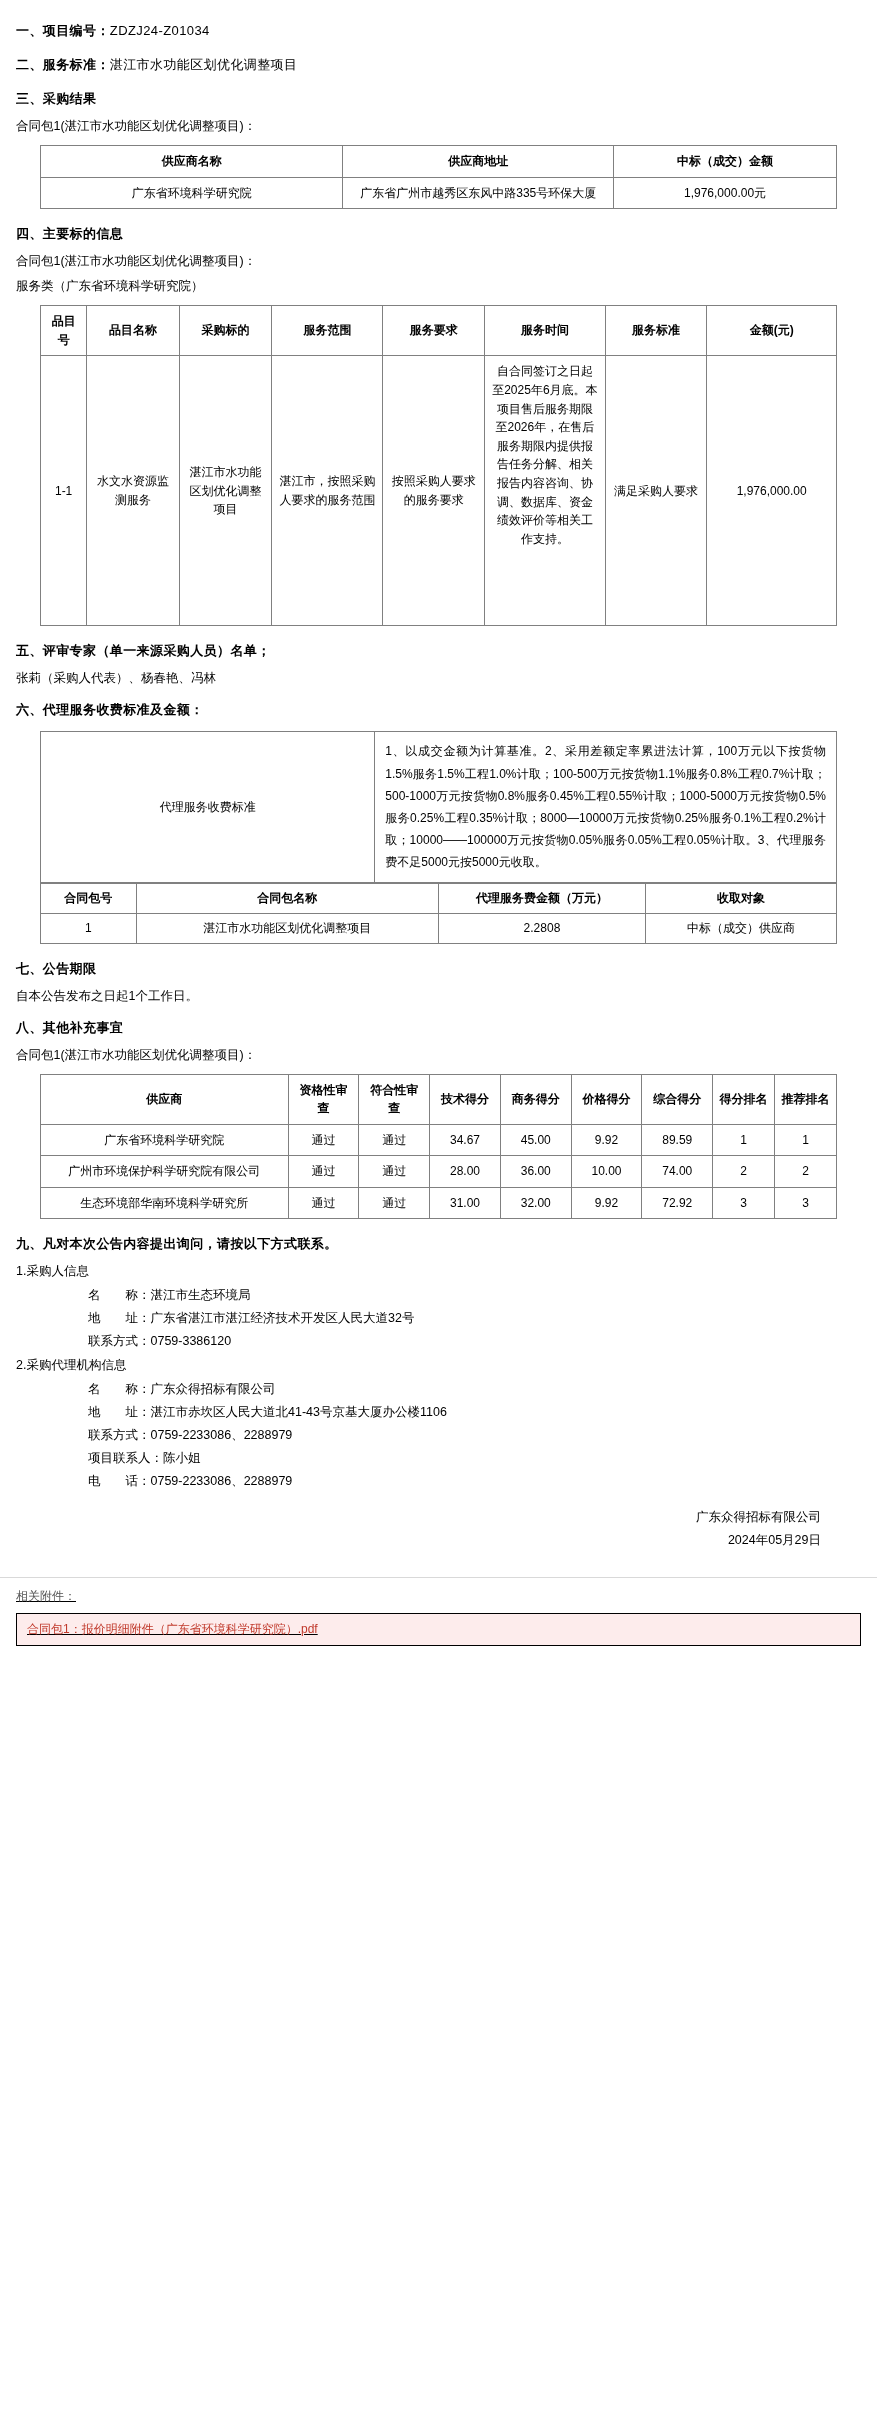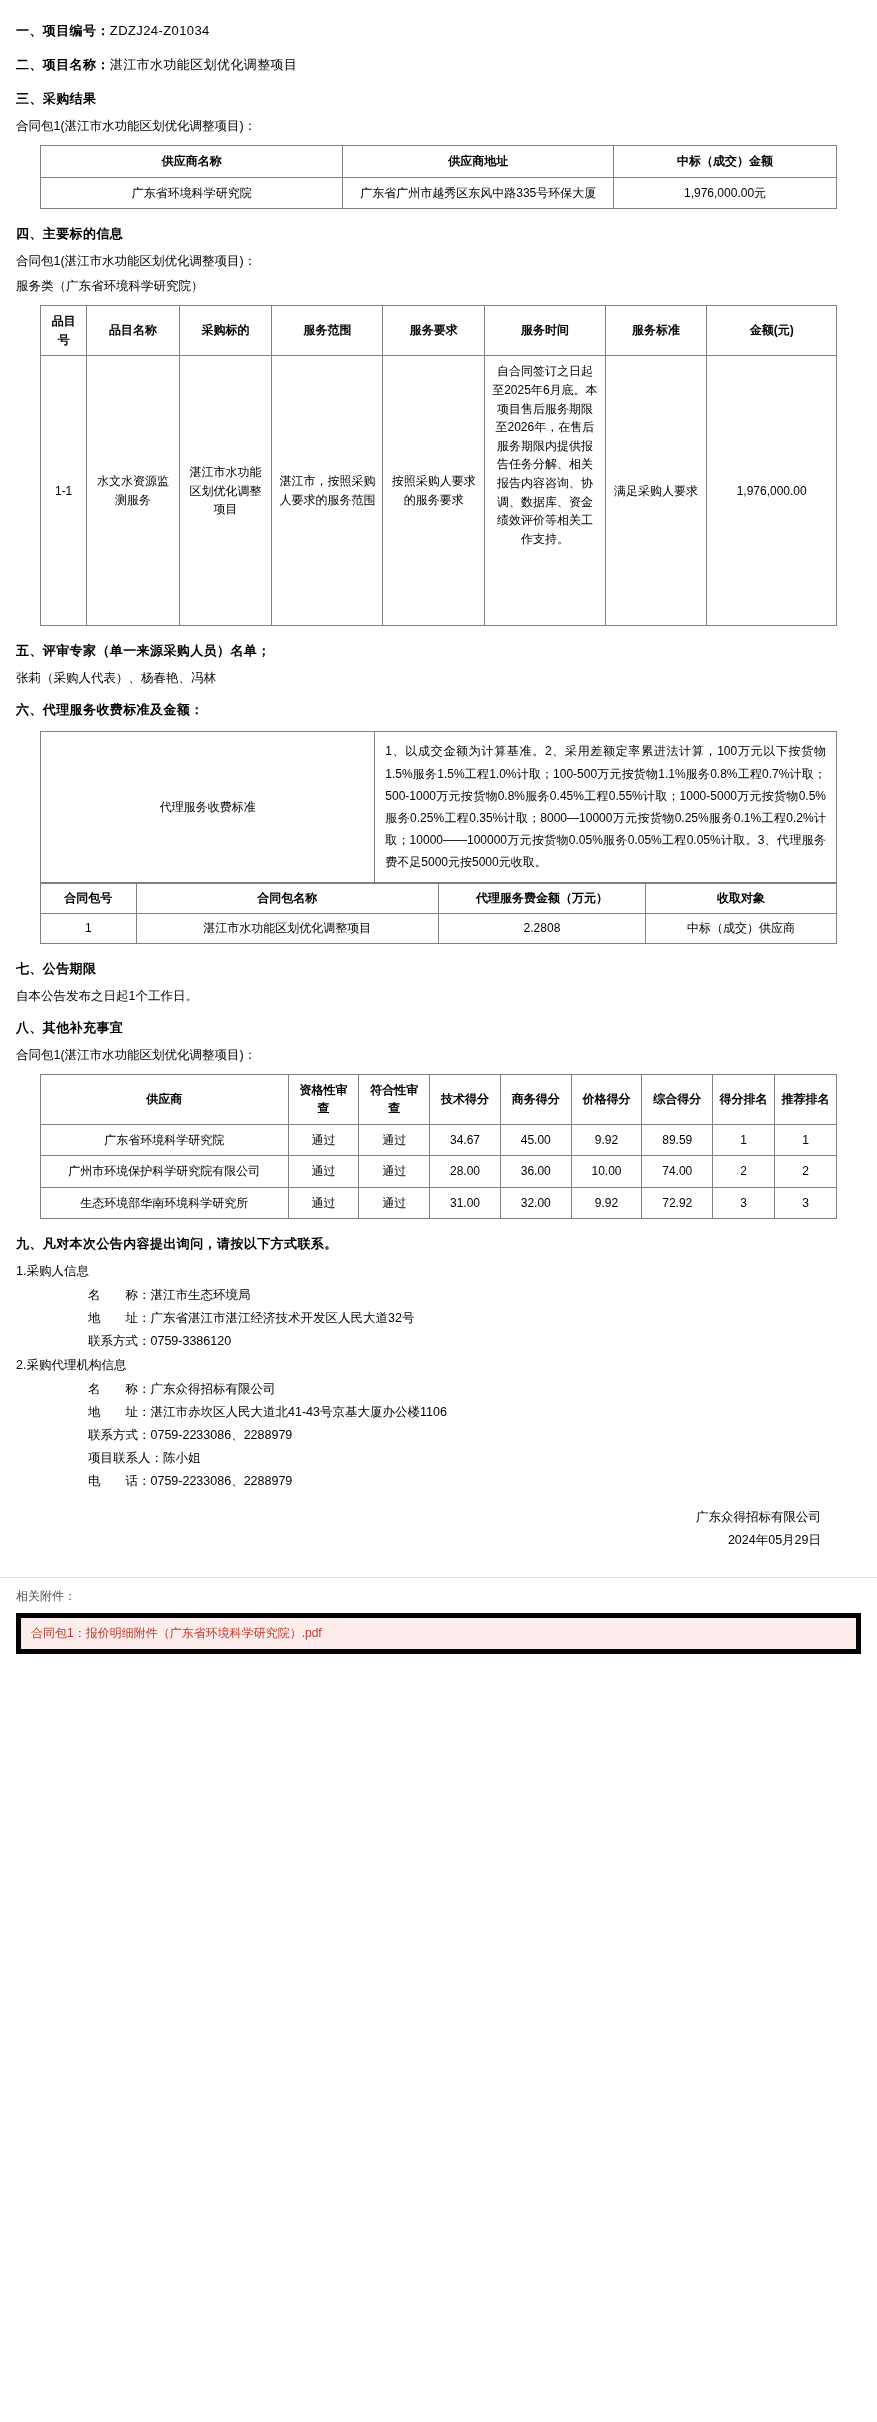--- a/index.html
+++ b/index.html
@@ -61,42 +61,43 @@
     padding: 16px 40px 2px 0;
     font-size: 12.5px;
   }
   .sign2 { text-align: right; padding: 4px 40px 10px 0; font-size: 12.5px; }
 
   .attach-wrap {
     border-top: 1px solid #d9d9d9;
     margin-top: 18px;
     padding: 10px 16px 8px 16px;
     font-size: 12px;
+    text-decoration: underline;
   }
   .attach-title { color: #555; padding-bottom: 8px; }
   .attach-item {
     background: #fdecec;
-    border: 5px solid #000000;
+    border: 1px solid #000000;
     color: #c0392b;
     padding: 7px 10px;
     font-size: 12px;
   }
   .num-right { text-align: right; padding-right: 10px; margin-top: 8px; }
 </style>
 </head>
 <body>
 
 <div class="page">
 
   <div class="sec-title first">
     <span>一、项目编号：</span><span class="inline-val">ZDZJ24-Z01034</span>
   </div>
 
   <div class="sec-title">
-    <span>二、项目名称：</span><span class="inline-val">湛江市水功能区划优化调整项目</span>
+    <span>二、服务标准：</span><span class="inline-val">湛江市水功能区划优化调整项目</span>
   </div>
 
   <div class="sec-title">三、采购结果</div>
   <div class="indent1">合同包1(湛江市水功能区划优化调整项目)：</div>
 
   <table class="tbl">
     <thead>
       <tr>
         <th style="width:38%">供应商名称</th>
         <th style="width:34%">供应商地址</th>

